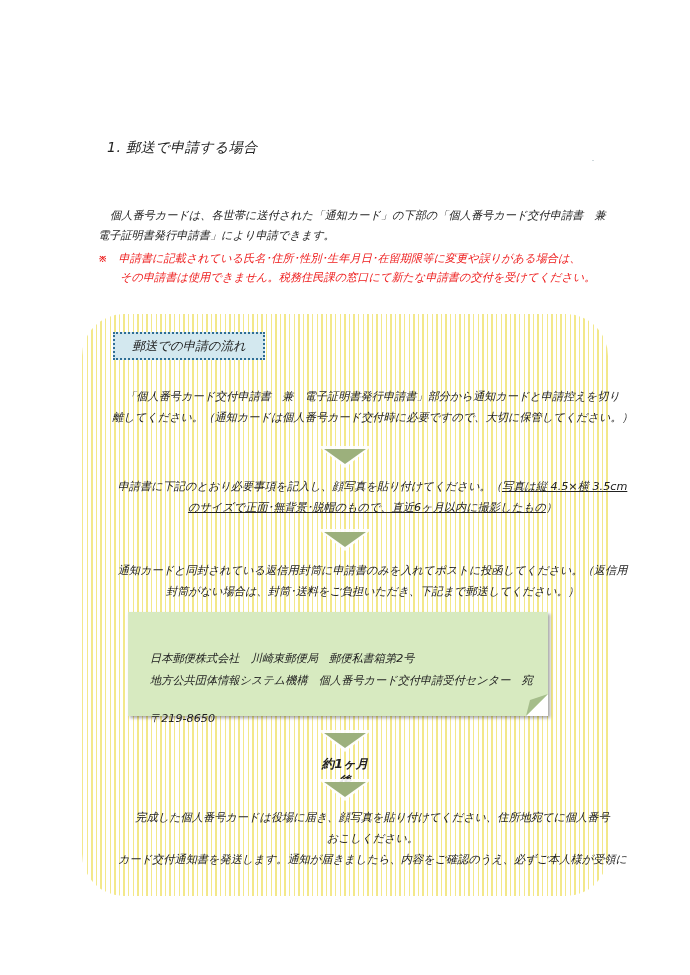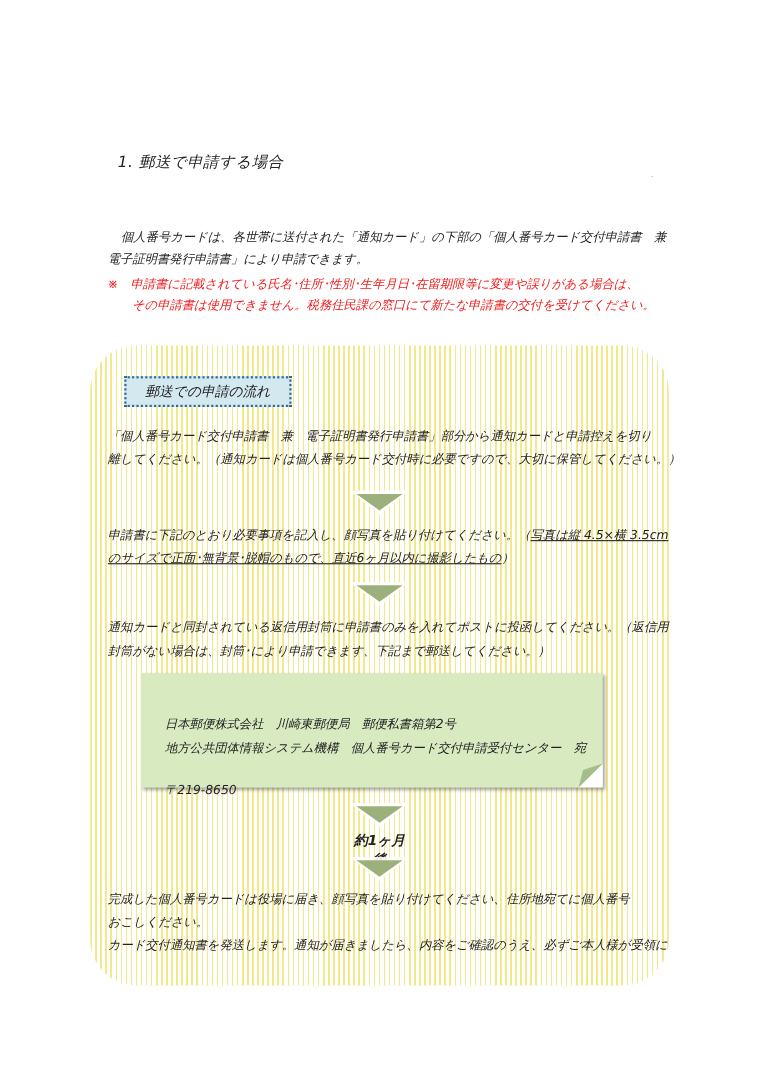--- a/index.html
+++ b/index.html
@@ -8,24 +8,24 @@
   .abs { position:absolute;font-style:italic; }
   .heading { left:107px; top:139px; font-size:14px; letter-spacing:0.5px; }
   .dot-mark { left:592px; top:160px; width:2px; height:1px; background:#cfd8dc; }
   .intro { left:98px; top:206px; width:500px; font-size:11.2px; line-height:20px; }
   .intro .l1 { padding-left:12px; white-space:nowrap; }
   .note { left:98px; top:249px; width:510px; font-size:11.2px; line-height:19px; color:#ee1c1c; }
   .note .l2 { padding-left:22px; white-space:nowrap; }
   .note .l1 { white-space:nowrap; }
   .panel { left:82px; top:314px; width:526px; height:582px; border-radius:42px;
            background:repeating-linear-gradient(90deg,#f3e88a 0px,#f3e88a 1.4px,#ffffff 1.4px,#ffffff 4.6px); }
-  .flow-title { left:113px; top:342px; width:152px; height:28px; background:#d3e8ef;
+  .flow-title { left:113px; top:332px; width:152px; height:28px; background:#d3e8ef;
                 border:2px dotted #2e6e95; box-sizing:border-box; text-align:center;
                 font-size:12.5px; line-height:24px; color:#222; }
-  .step { left:98px; width:549px; font-size:11.2px; line-height:21px; white-space:nowrap; }
+  .step { left:98px; width:549px; font-size:11.2px; line-height:21px; white-space:nowrap;text-align:center; }
   .step1 { top:386px; }
   .step2 { top:476px; }
   .step3 { top:560px; }
   .step4 { top:807px; }
   .ul { text-decoration:underline; text-decoration-style:solid; }
   .arrow { width:58px; height:22px; }
   .arrow svg { display:block; }
   .addr { left:128px; top:612px; width:420px; height:104px; background:#d7eac0;
           box-shadow:2px 2px 3px rgba(0,0,0,0.35); }
   .addr-fold { left:526px; top:694px; width:22px; height:22px; }
@@ -72,21 +72,21 @@
 
 <div class="abs arrow" style="left:316px;top:528px;">
   <svg width="58" height="24" viewBox="0 0 58 24">
       <polygon points="2,1 56,1 29,23" fill="#ffffff" opacity="0.9"></polygon>
       <polygon points="8,4 50,4 29,19" fill="#9cb07c"></polygon>
     </svg>
 </div>
 
 <div class="abs step step3">
   <div>通知カードと同封されている返信用封筒に申請書のみを入れてポストに投函してください。（返信用</div>
-  <div>封筒がない場合は、封筒･により申請できます、下記まで郵送してください。）</div>
+  <div>封筒がない場合は、封筒･送料をご負担いただき、下記まで郵送してください。）</div>
 </div>
 
 <div class="abs addr"></div>
 <div class="abs addr-fold">
   <svg width="22" height="22" viewBox="0 0 22 22">
       <polygon points="0,22 22,0 22,22" fill="#ffffff"></polygon>
       <polygon points="0,22 22,0 4,6" fill="#a5bd8a"></polygon>
     </svg>
 </div>
 <div class="abs addr-line a1">〒219-8650</div>

